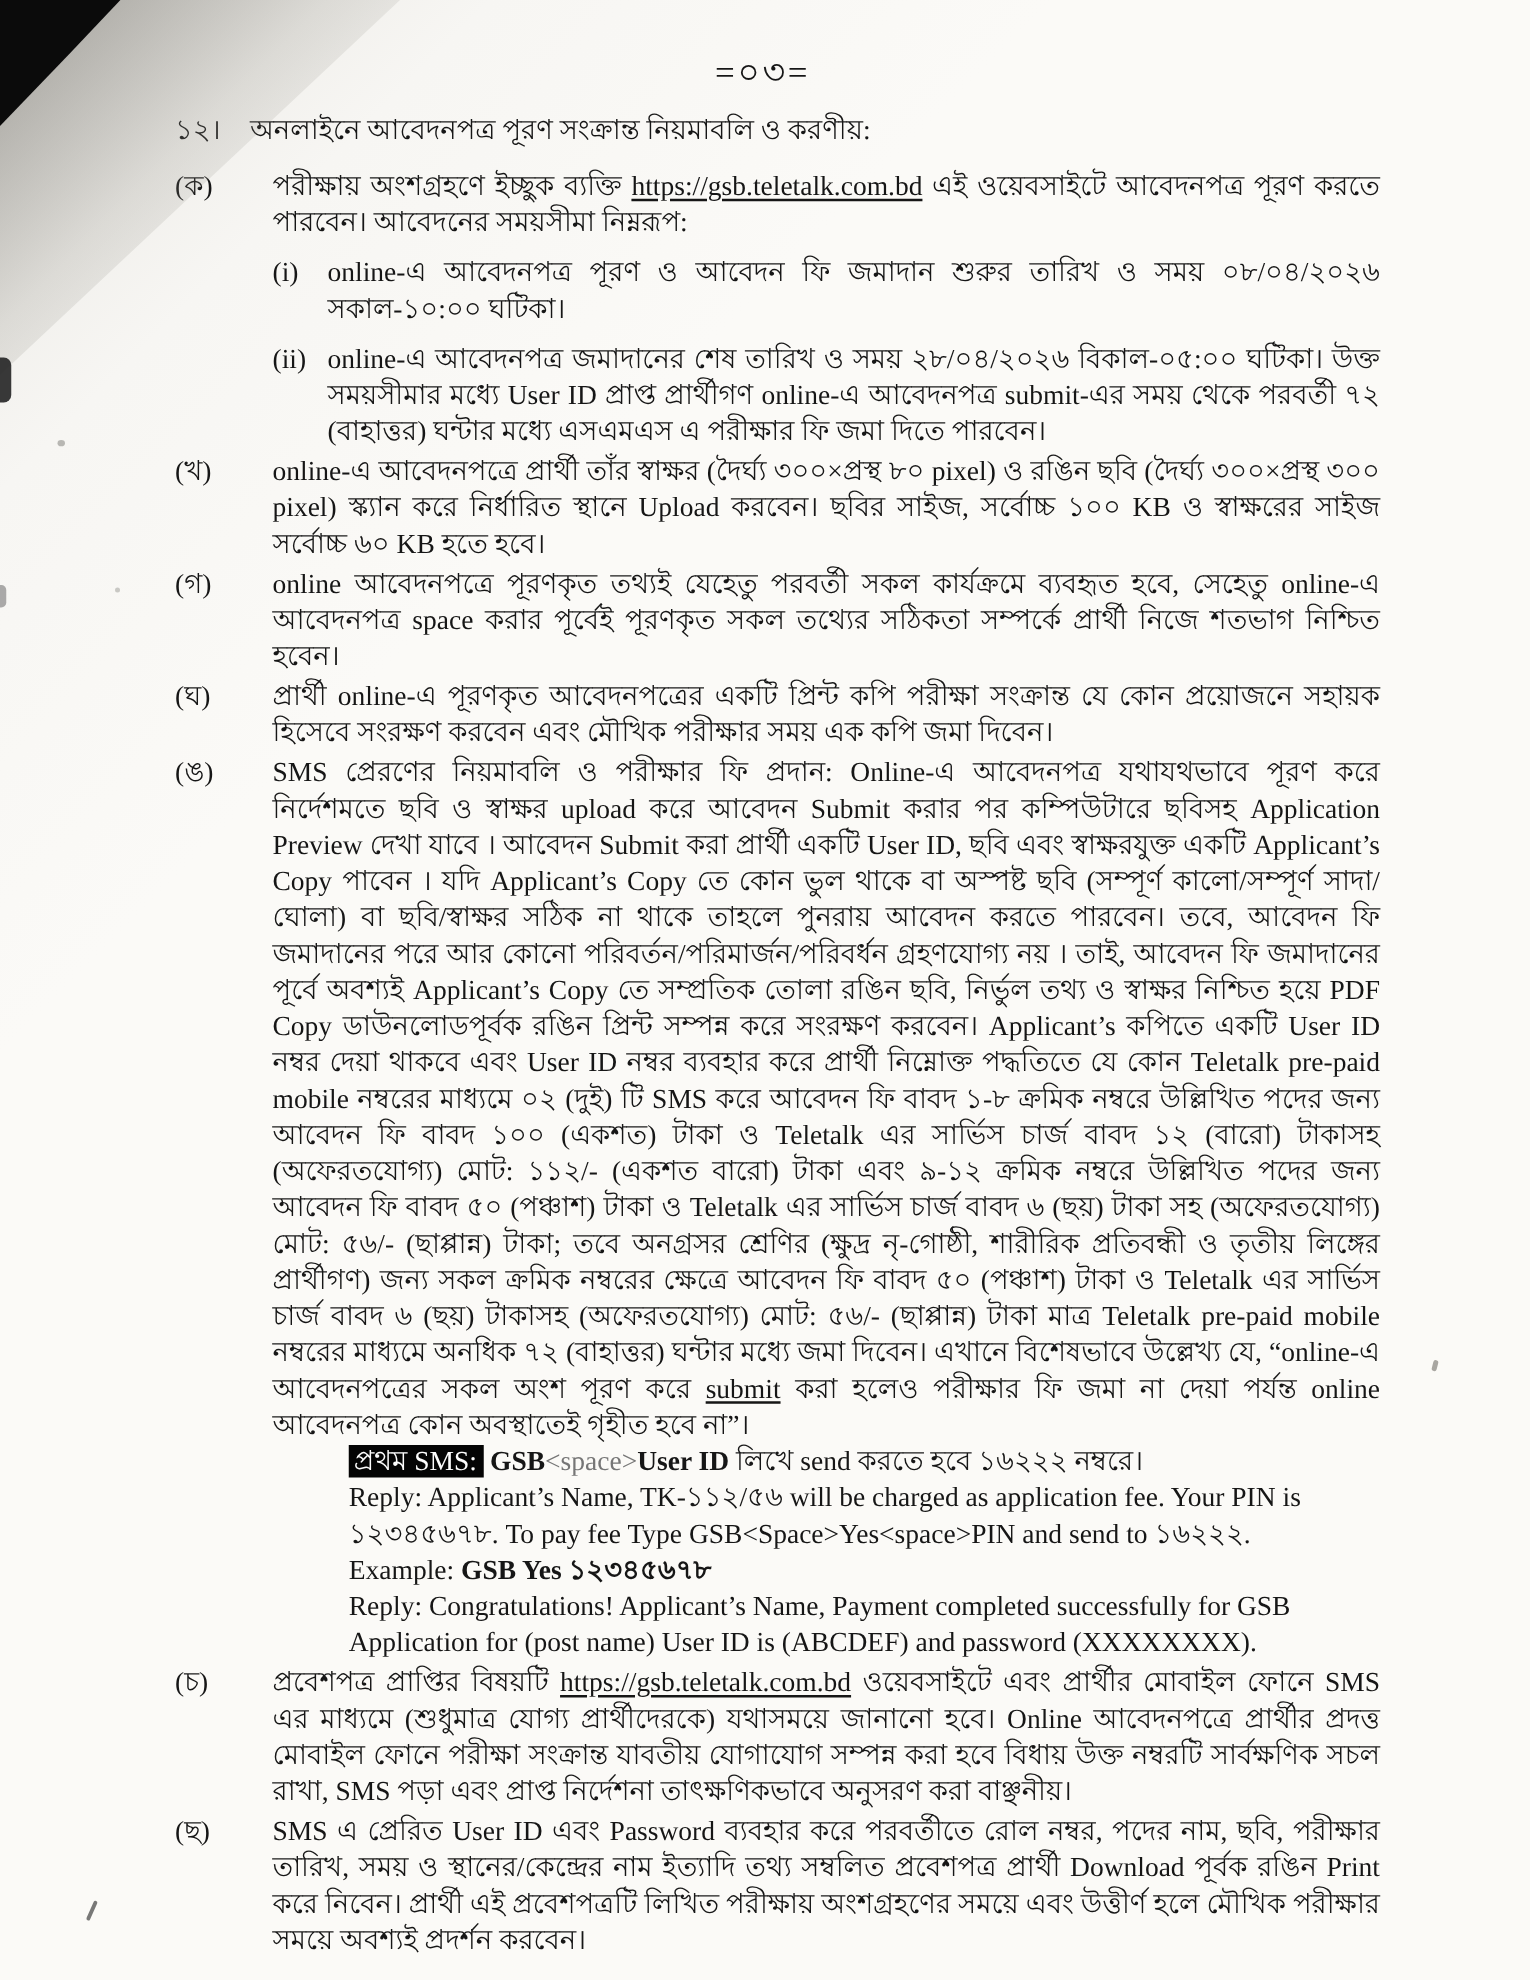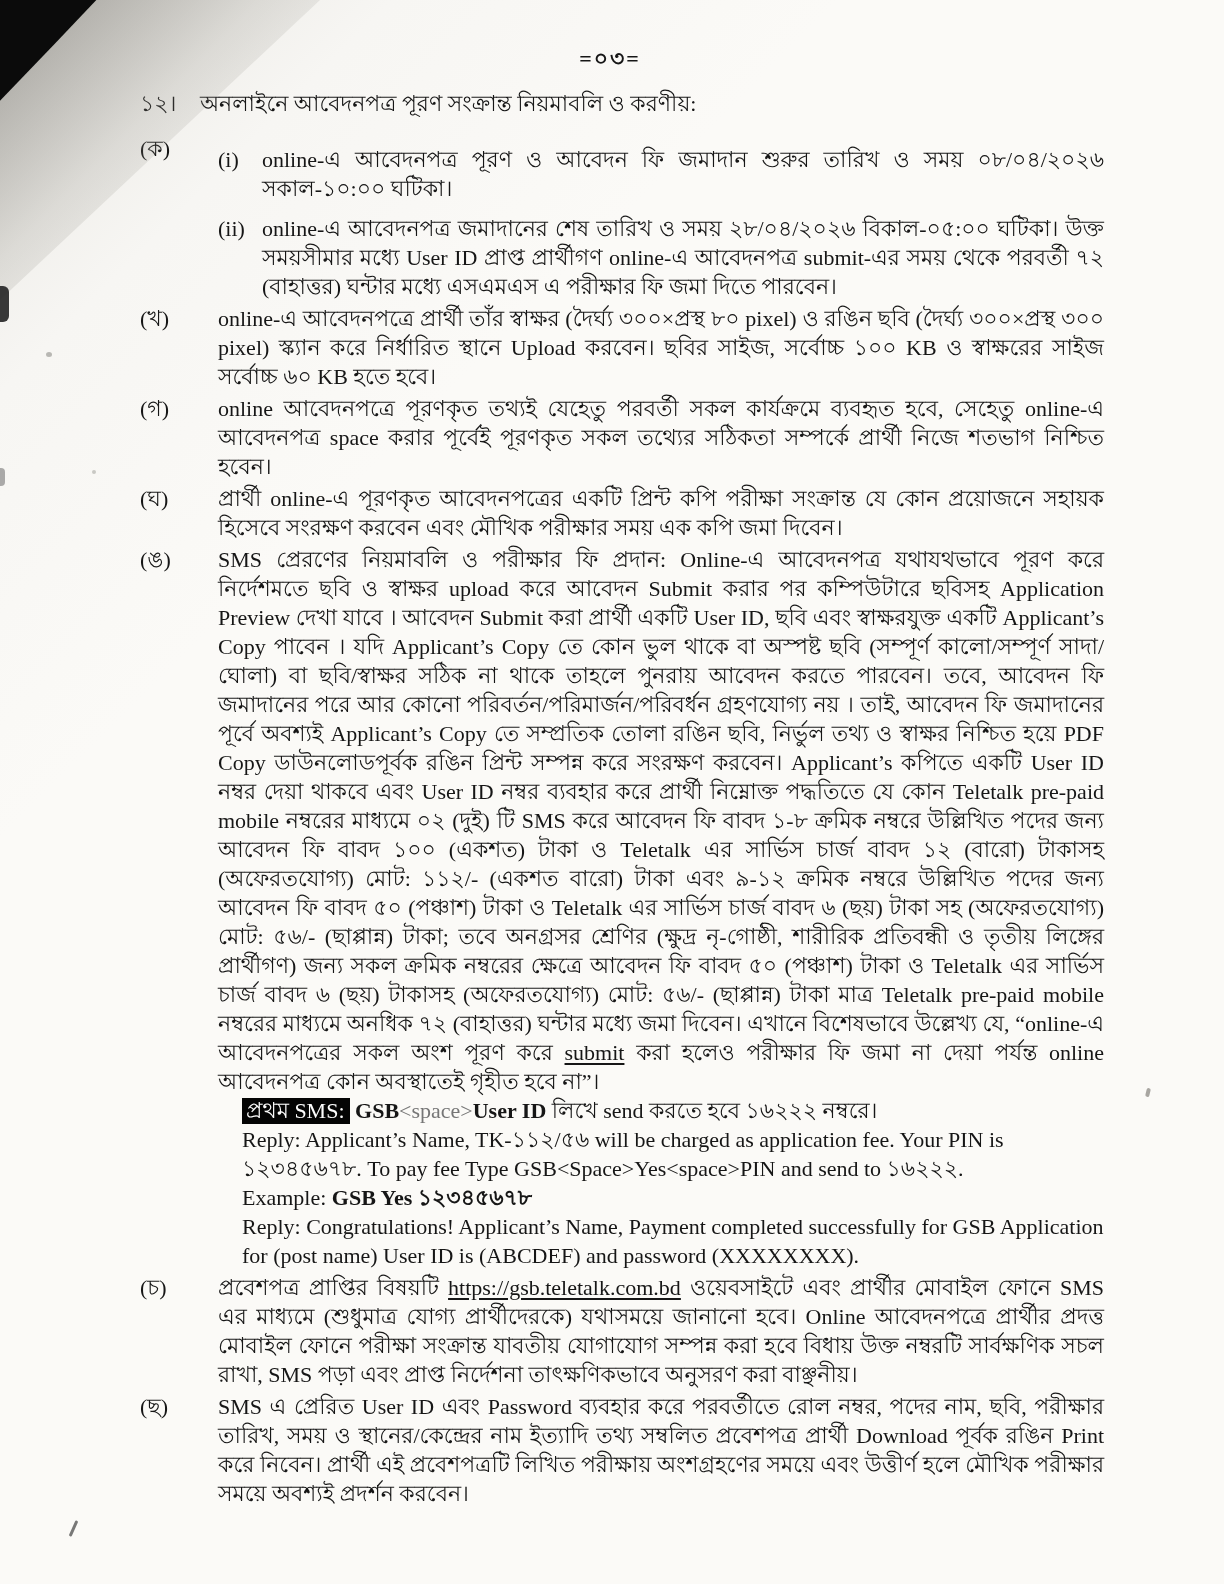--- a/index.html
+++ b/index.html
@@ -37,37 +37,37 @@
   }
   .pen-mark{
     position:absolute;left:72px;top:1520px;width:3px;height:17px;
     background:#4c4c4c;transform:rotate(24deg);opacity:.75;border-radius:2px;
   }
   .speck-a{position:absolute;left:46px;top:352px;width:6px;height:5px;background:#8d8d88;border-radius:50%;opacity:.6;}
   .speck-b{position:absolute;left:92px;top:470px;width:4px;height:4px;background:#9a9a94;border-radius:50%;opacity:.5;}
   .speck-c{position:absolute;left:1146px;top:1088px;width:4px;height:9px;background:#55524c;border-radius:2px;opacity:.5;transform:rotate(14deg);}
   
   .pageno{
-    text-align:center;font-size:22px;font-weight:700;letter-spacing:2px;
+    text-align:center;font-size:28px;font-weight:400;letter-spacing:2px;
     margin-left:-24px;line-height:30px;
   }
   .row{display:flex;align-items:flex-start;}
   .heading-row{margin-top:15px;}
   .heading-row .lbl{flex:0 0 60px;}
   .item{margin-top:3px;}
   .item .lbl{flex:0 0 78px;}
   .lbl{font-size:22px;line-height:29px;}
   .content{flex:1 1 auto;min-width:0;}
   .para{font-size:22px;line-height:29px;text-align:justify;}
   .title.para{text-align:left;}
   .first-item{margin-top:16px;}
   .subrow{display:flex;margin-top:11px;}
   .sublbl{flex:0 0 44px;font-size:22px;line-height:29px;}
   .subpara{flex:1 1 auto;min-width:0;}
-  .sms-block{margin-left:24px;}
+  .sms-block{margin-left:61px;}
   .sms-block .para{text-align:left;}
   
   .b{font-weight:700;}
   .u{text-decoration:underline;text-underline-offset:3px;}
   .inv{background:#040404;color:#fdfdfd;padding:0 5px 1px 4px;}
   .tag{color:#767676;}
 </style>
 </head>
 <body>
 
@@ -87,20 +87,21 @@
   <div class="row heading-row">
     <div class="lbl">১২।</div>
     <div class="content">
       <div class="para title">অনলাইনে আবেদনপত্র পূরণ সংক্রান্ত নিয়মাবলি ও করণীয়:</div>
     </div>
   </div>
 
   <div class="row item first-item">
     <div class="lbl">(ক)</div>
     <div class="content">
+      <div class="para"><span>পরীক্ষায় অংশগ্রহণে ইচ্ছুক ব্যক্তি </span><span class="u">https://gsb.teletalk.com.bd</span><span> এই ওয়েবসাইটে আবেদনপত্র পূরণ করতে পারবেন। আবেদনের সময়সীমা নিম্নরূপ:</span></div>
       <div class="subrow">
         <div class="sublbl">(i)</div>
         <div class="para subpara"><span>online-এ আবেদনপত্র পূরণ ও আবেদন ফি জমাদান শুরুর তারিখ ও সময় ০৮/০৪/২০২৬ সকাল-১০:০০ ঘটিকা।</span></div>
       </div>
       <div class="subrow">
         <div class="sublbl">(ii)</div>
         <div class="para subpara"><span>online-এ আবেদনপত্র জমাদানের শেষ তারিখ ও সময় ২৮/০৪/২০২৬ বিকাল-০৫:০০ ঘটিকা। উক্ত সময়সীমার মধ্যে User ID প্রাপ্ত প্রার্থীগণ online-এ আবেদনপত্র submit-এর সময় থেকে পরবর্তী ৭২ (বাহাত্তর) ঘন্টার মধ্যে এসএমএস এ পরীক্ষার ফি জমা দিতে পারবেন।</span></div>
       </div>
     </div>
   </div>

